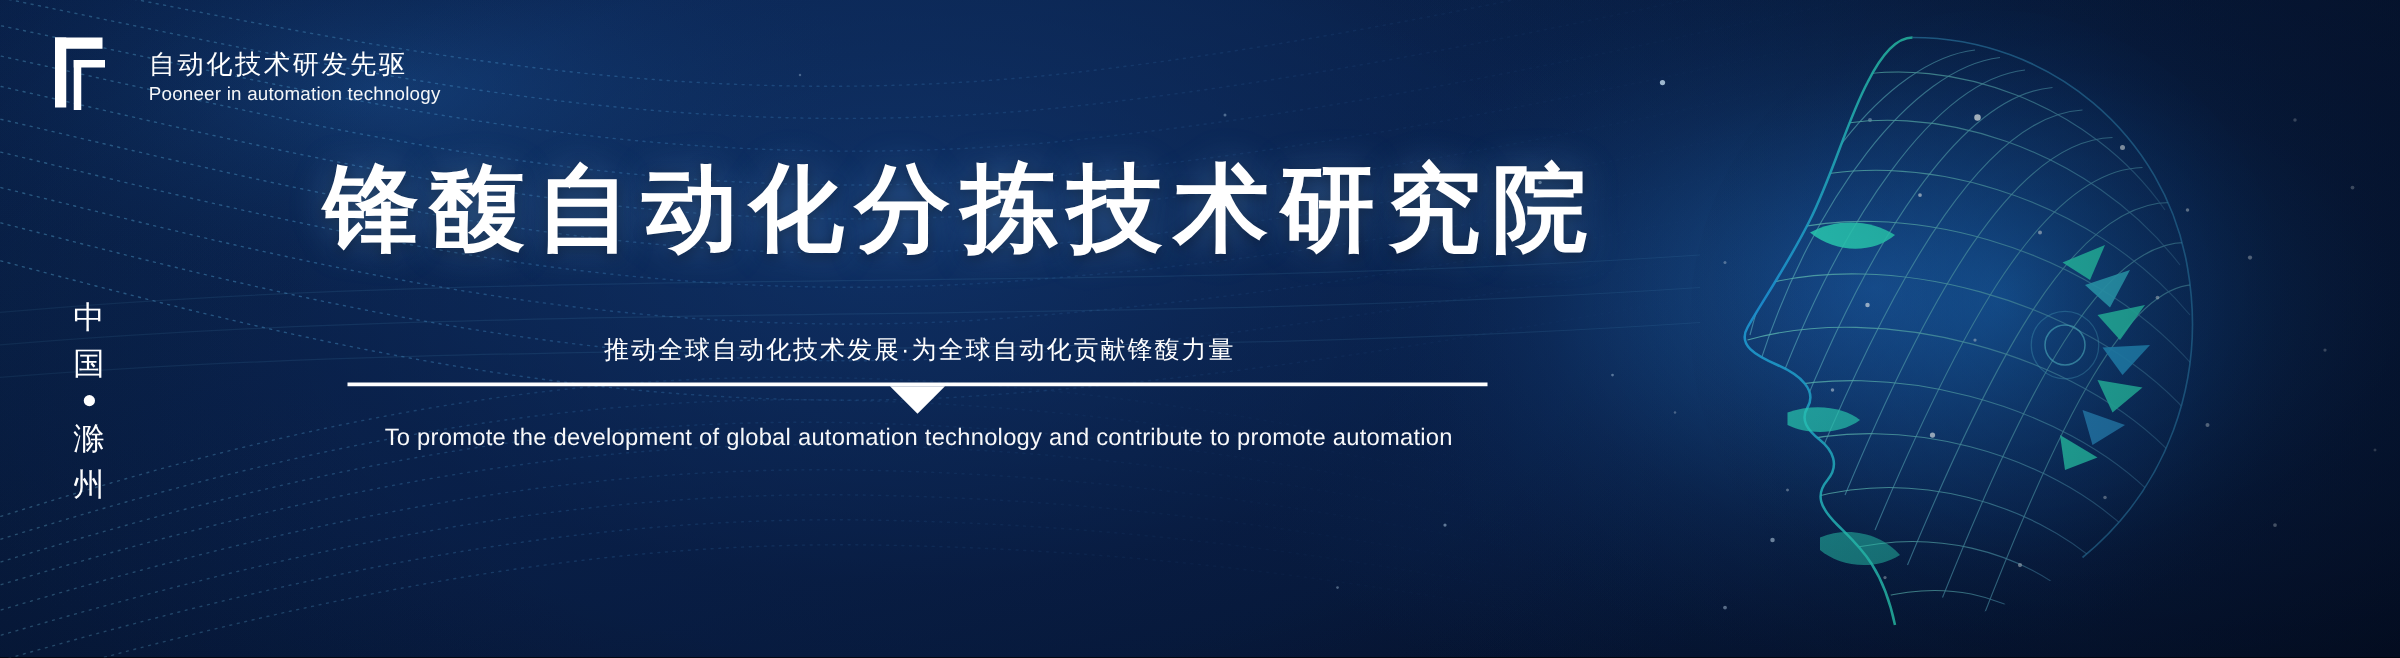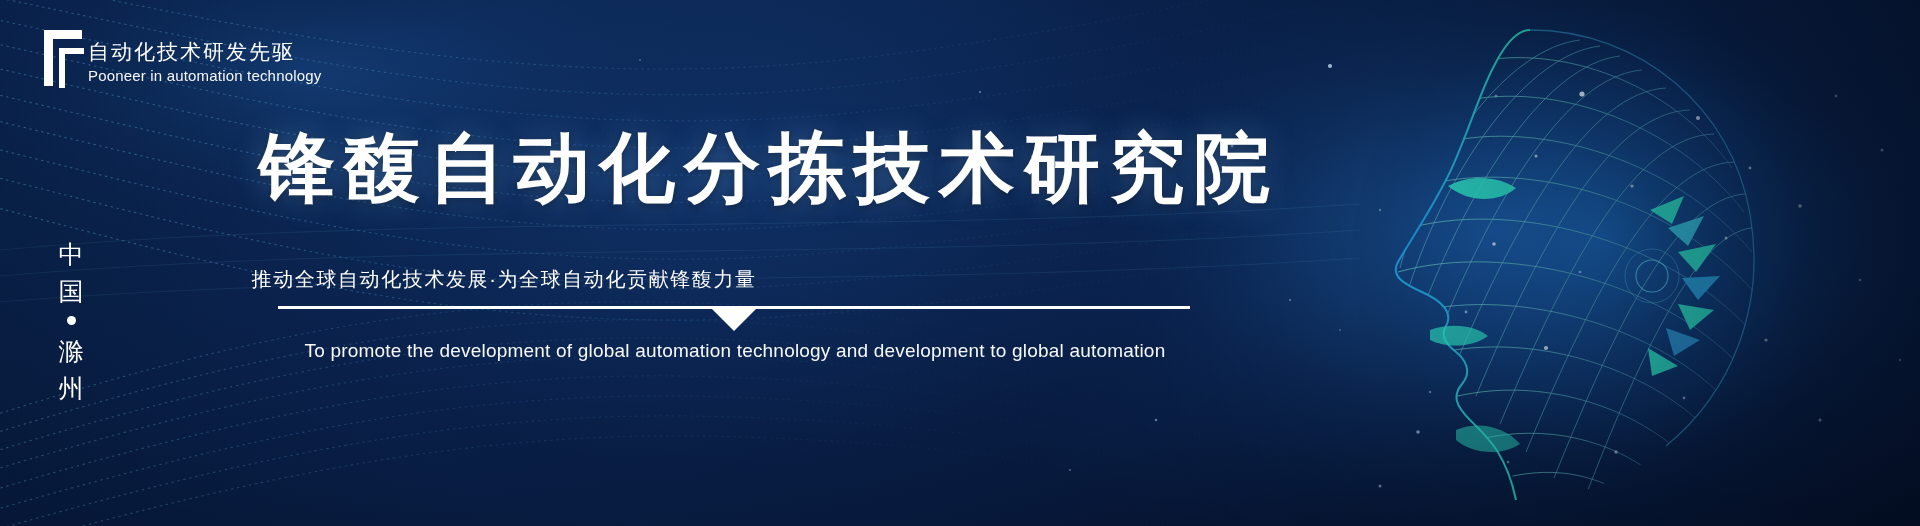--- a/index.html
+++ b/index.html
@@ -38,20 +38,21 @@
       radial-gradient(ellipse 1250px 700px at 760px 250px, rgba(0,0,0,0) 40%, rgba(2,8,22,0.55) 100%);
   }
 
   
   .logo-block {
     position: absolute;
     left: 44px;
     top: 30px;
     display: flex;
     align-items: flex-start;
+    gap: 31px;
   }
   .logo-mark {
     position: relative;
     width: 40px;
     height: 58px;
     flex: none;
     margin-right: 4px;
   }
   .logo-mark .bracket {
     position: absolute;
@@ -142,20 +143,21 @@
     font-weight: 700;
     text-shadow: 0 0 28px rgba(120,190,255,0.35), 0 2px 10px rgba(0,0,0,0.45);
     white-space: nowrap;
   }
 
   .subtitle-cn {
     position: absolute;
     left: 0;
     top: 266px;
     width: 970px;
+    text-align: center;
     color: #ffffff;
     font-size: 20px;
     letter-spacing: 1.6px;
     text-indent: 1.6px;
     white-space: nowrap;
   }
 
   
   .divider {
     position: absolute;
@@ -414,16 +416,16 @@
 
   <div class="center">
     <div class="main-title">锋馥自动化分拣技术研究院</div>
     <div class="subtitle-cn">推动全球自动化技术发展·为全球自动化贡献锋馥力量</div>
 
     <div class="divider">
       <div class="rule"></div>
       <div class="tri"></div>
     </div>
 
-    <div class="subtitle-en">To promote the development of global automation technology and development to global automation</div>
+    <div class="subtitle-en">To promote the development of global automation technology and contribute to promote automation</div>
   </div>
 
 </div>
 
 </body></html>

